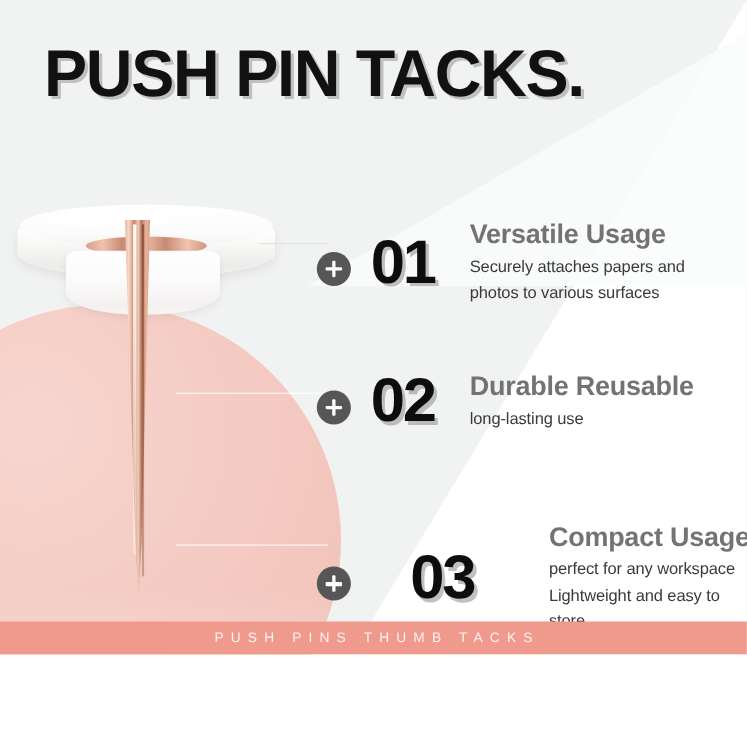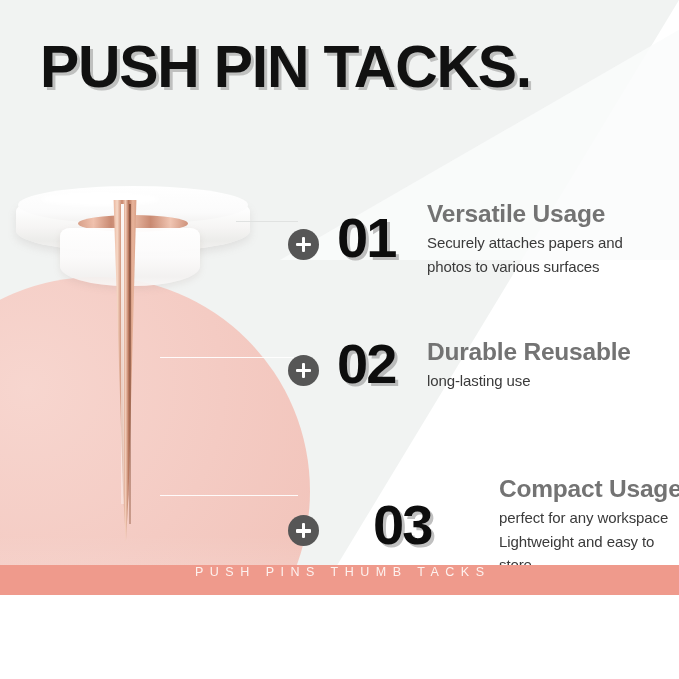--- a/index.html
+++ b/index.html
@@ -266,21 +266,21 @@
 
   
   .bottom-bar {
     position: absolute;
     left: 0;
     bottom: 0;
     width: 679px;
     height: 30px;
     background: #ef9a8c;
     display: flex;
-    align-items: flex-start;
+    align-items: center;
     justify-content: center;
   }
   .bottom-bar-text {
     color: #fdf2ef;
     font-size: 12.5px;
     letter-spacing: 6.5px;
     font-weight: normal;
     text-indent: 6.5px;
     white-space: nowrap;
   }

